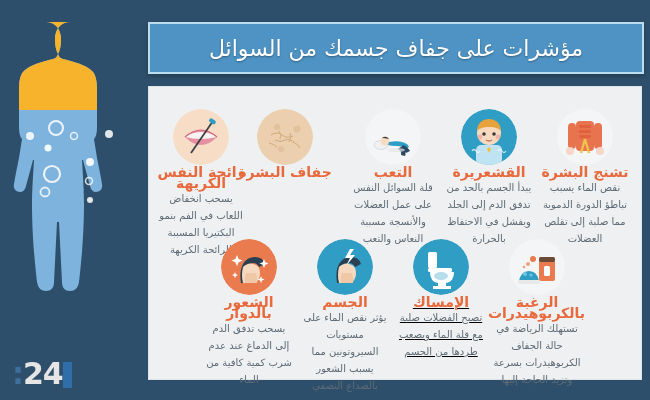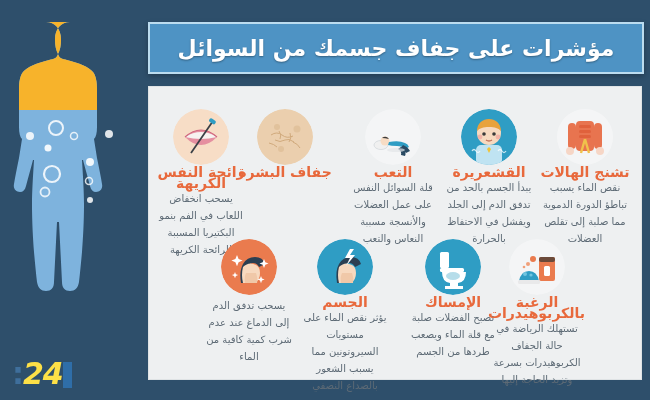--- a/index.html
+++ b/index.html
@@ -11,50 +11,50 @@
   #root{position:relative;width:650px;height:400px;background:#2e4f6b;}
 
   
   .body-panel{position:absolute;left:0;top:0;width:140px;height:400px;}
   .body-svg{position:absolute;left:4px;top:16px;}
 
   .logo{position:absolute;left:12px;bottom:8px;width:72px;height:36px;
         font-size:30px;font-weight:bold;color:#44607c;letter-spacing:-1px;
         font-family:"DejaVu Sans",sans-serif;line-height:36px;direction:ltr;}
   .logo .dot{color:#3f6f9c;}
-  .logo .num{color:#fde047;font-style:italic;}
+  .logo .num{color:#e5e5e5;}
   .logo .bar{display:inline-block;width:9px;height:26px;background:#2f6ea8;
              vertical-align:-4px;margin-right:1px;}
 
   
   .title-wrap{position:absolute;left:148px;top:22px;width:492px;height:48px;
               background:#4e93c4;border:2px solid #bcdcef;
               box-shadow:0 2px 5px rgba(0,0,0,.25);
               display:flex;align-items:center;justify-content:center;}
-  .title-wrap h1{margin:0;font-size:22px;font-weight:bold;color:#ffffff;
+  .title-wrap h1{margin:0;font-size:22px;font-weight:normal;color:#ffffff;
                  text-shadow:0 1px 2px rgba(0,0,0,.35);white-space:nowrap;text-align:right;}
 
   
   .panel{position:absolute;left:148px;top:86px;width:492px;height:292px;
          background:#eef0f1;border:1px solid #dfe3e5;}
 
   .grid{position:absolute;left:0;top:0;width:492px;height:292px;}
 
   .card{position:absolute;width:96px;text-align:center;}
   .icon-circle{width:56px;height:56px;border-radius:50%;margin:0 auto 2px;
                position:relative;overflow:hidden;}
   .card-title{font-size:14px;font-weight:bold;line-height:11px;margin:1px 0 1px;}
   .card-desc{font-size:10px;line-height:17px;color:#5d6a75;padding:0 3px;}
 
   
   .r1{top:22px;}
   .r2{top:152px;}
   .c1{right:8px;}  .c2{right:104px;} .c3{right:200px;}
   .c4{right:308px;} .c5{right:392px;}
-  .b1{right:56px;} .b2{right:140px;} .b3{right:248px;} .b4{right:344px;}
+  .b1{right:56px;} .b2{right:152px;text-decoration:underline;} .b3{right:248px;} .b4{right:344px;}
 
   svg{display:block;}
 </style>
 </head>
 <body>
 
 <div id="root">
 
   <div class="body-panel">
     <svg class="body-svg" width="132" height="350" viewBox="0 0 132 350">
@@ -117,21 +117,21 @@
             <g fill="#d9532f" opacity=".55">
               <rect x="22" y="16" width="12" height="3" rx="1.5"></rect>
               <rect x="22" y="21" width="12" height="3" rx="1.5"></rect>
               <rect x="22" y="26" width="12" height="3" rx="1.5"></rect>
             </g>
             <path d="M28 30 L24 44 M28 30 L32 44" stroke="#f0c14b" stroke-width="2.4" fill="none"></path>
             <circle cx="13" cy="42" r="4" fill="#f6d6c6"></circle>
             <circle cx="43" cy="42" r="4" fill="#f6d6c6"></circle>
           </svg>
         </div>
-        <div class="card-title" style="color:#e8693c">تشنج الهالات</div>
+        <div class="card-title" style="color:#e8693c">تشنج البشرة</div>
         <div class="card-desc">نقص الماء يسبب تباطؤ الدورة الدموية مما صلبة إلى تقلص العضلات</div>
       </div>
 
       <div class="card r1 c2">
         <div class="icon-circle">
           <svg width="56" height="56" viewBox="0 0 56 56">
             <circle cx="28" cy="28" r="28" fill="#2f9dc4"></circle>
             <rect x="15" y="36" width="26" height="20" rx="5" fill="#bfe3f2"></rect>
             <circle cx="28" cy="24" r="12" fill="#f7d9bf"></circle>
             <path d="M16 22c0-8 6-12 12-12s12 4 12 12c-3-3-6-4-12-4s-9 1-12 4z" fill="#e8a23c"></path>
@@ -262,18 +262,19 @@
             <path d="M22 28 q6-6 13-2 q4 2 4 8 q0 7-5 10 l-12 0 q-2-8 0-16z" fill="#f7d9bf"></path>
             <path d="M24 44 q-1-6 1-10 l10 0 q2 5 1 10z" fill="#f0c8a8"></path>
             <g fill="#ffffff">
               <path d="M16 16 l1.6 4 l4 1.6 l-4 1.6 l-1.6 4 l-1.6-4 l-4-1.6 l4-1.6z"></path>
               <path d="M43 20 l1.3 3.2 l3.2 1.3 l-3.2 1.3 l-1.3 3.2 l-1.3-3.2 l-3.2-1.3 l3.2-1.3z"></path>
               <path d="M40 37 l1 2.6 l2.6 1 l-2.6 1 l-1 2.6 l-1-2.6 l-2.6-1 l2.6-1z"></path>
               <path d="M14 33 l.9 2.2 l2.2 .9 l-2.2 .9 l-.9 2.2 l-.9-2.2 l-2.2-.9 l2.2-.9z"></path>
             </g>
           </svg>
         </div>
+        <div class="card-title" style="color:#e8693c">الشعور بالدوار</div>
         <div class="card-desc">يسحب تدفق الدم إلى الدماغ عند عدم شرب كمية كافية من الماء</div>
       </div>
 
     </div>
   </div>
 </div>
 
 </body></html>

